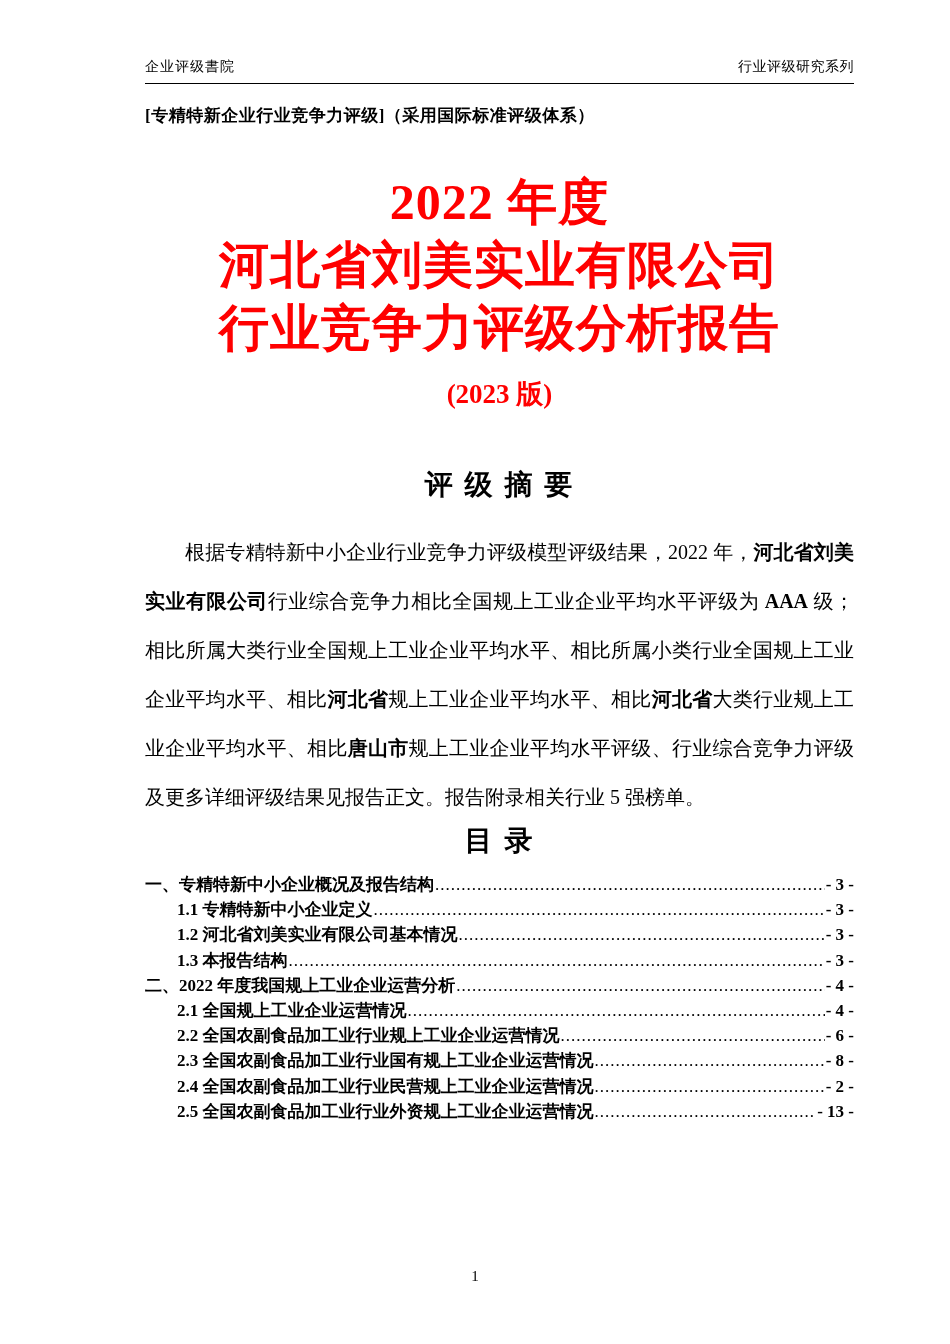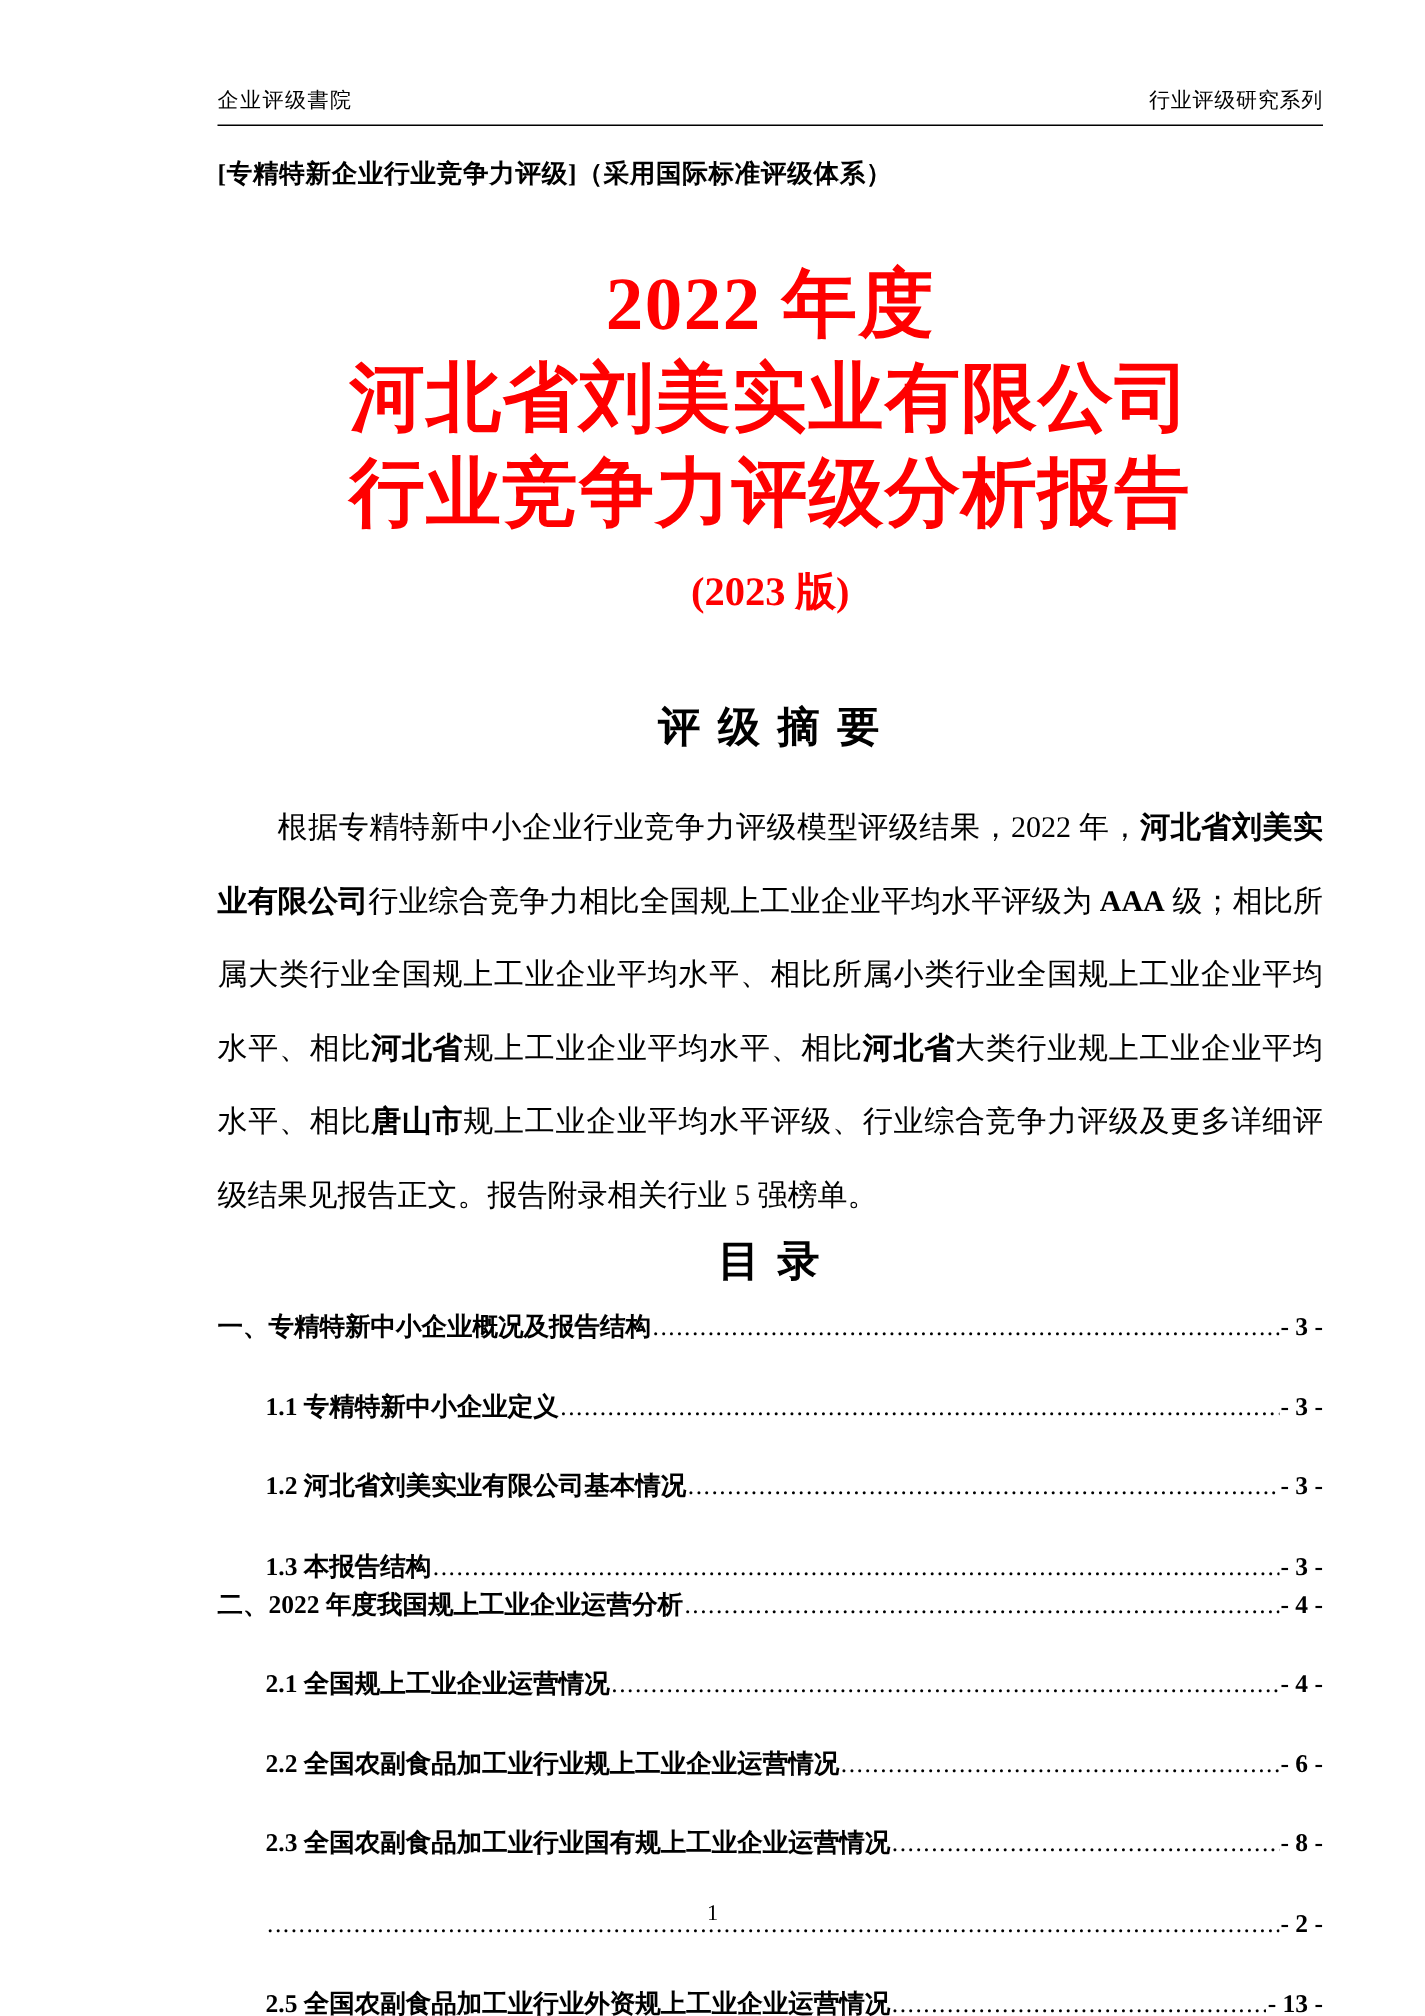--- a/index.html
+++ b/index.html
@@ -9,21 +9,21 @@
     height: 1344px;
     font-family: "Liberation Serif", "DejaVu Serif", serif;
     color: #000;
     position: relative;
     overflow: hidden;
   }
   .page {
     position: relative;
     width: 950px;
     height: 1343px;
-    padding: 58px 68px 0 145px;
+    padding: 58px 96px 0 145px;
   }
   
   .header-row {
     display: flex;
     justify-content: space-between;
     align-items: flex-end;
     font-size: 14px;
     padding-bottom: 7px;
     border-bottom: 1.6px solid #000;
   }
@@ -85,21 +85,21 @@
     font-size: 17px;
     font-weight: bold;
   }
   .toc-row {
     display: flex;
     align-items: baseline;
     line-height: 25.2px;
     white-space: nowrap;
     cursor: pointer;
   }
-  .toc-row.toc-indent { padding-left: 32px; margin-top: 28px; }
+  .toc-row.toc-indent { padding-left: 32px; }
   .toc-label { flex: 0 0 auto; }
   .toc-dots {
     flex: 1 1 auto;
     overflow: hidden;
     white-space: nowrap;
     font-weight: normal;
     letter-spacing: 1px;
     margin: 0 1px;
   }
   .toc-page { flex: 0 0 auto; font-weight: bold; }
@@ -174,20 +174,21 @@
         <span class="toc-label">2.2 全国农副食品加工业行业规上工业企业运营情况</span>
         <span class="toc-dots">............................................................................................................................................................................................................................</span>
         <span class="toc-page">- 6 -</span>
       </div>
       <div class="toc-row toc-indent">
         <span class="toc-label">2.3 全国农副食品加工业行业国有规上工业企业运营情况</span>
         <span class="toc-dots">............................................................................................................................................................................................................................</span>
         <span class="toc-page">- 8 -</span>
       </div>
       <div class="toc-row toc-indent">
+        <span class="toc-label">2.4 全国农副食品加工业行业民营规上工业企业运营情况</span>
         <span class="toc-dots">............................................................................................................................................................................................................................</span>
         <span class="toc-page">- 2 -</span>
       </div>
       <div class="toc-row toc-indent">
         <span class="toc-label">2.5 全国农副食品加工业行业外资规上工业企业运营情况</span>
         <span class="toc-dots">............................................................................................................................................................................................................................</span>
         <span class="toc-page">- 13 -</span>
       </div>
     </nav>
 

